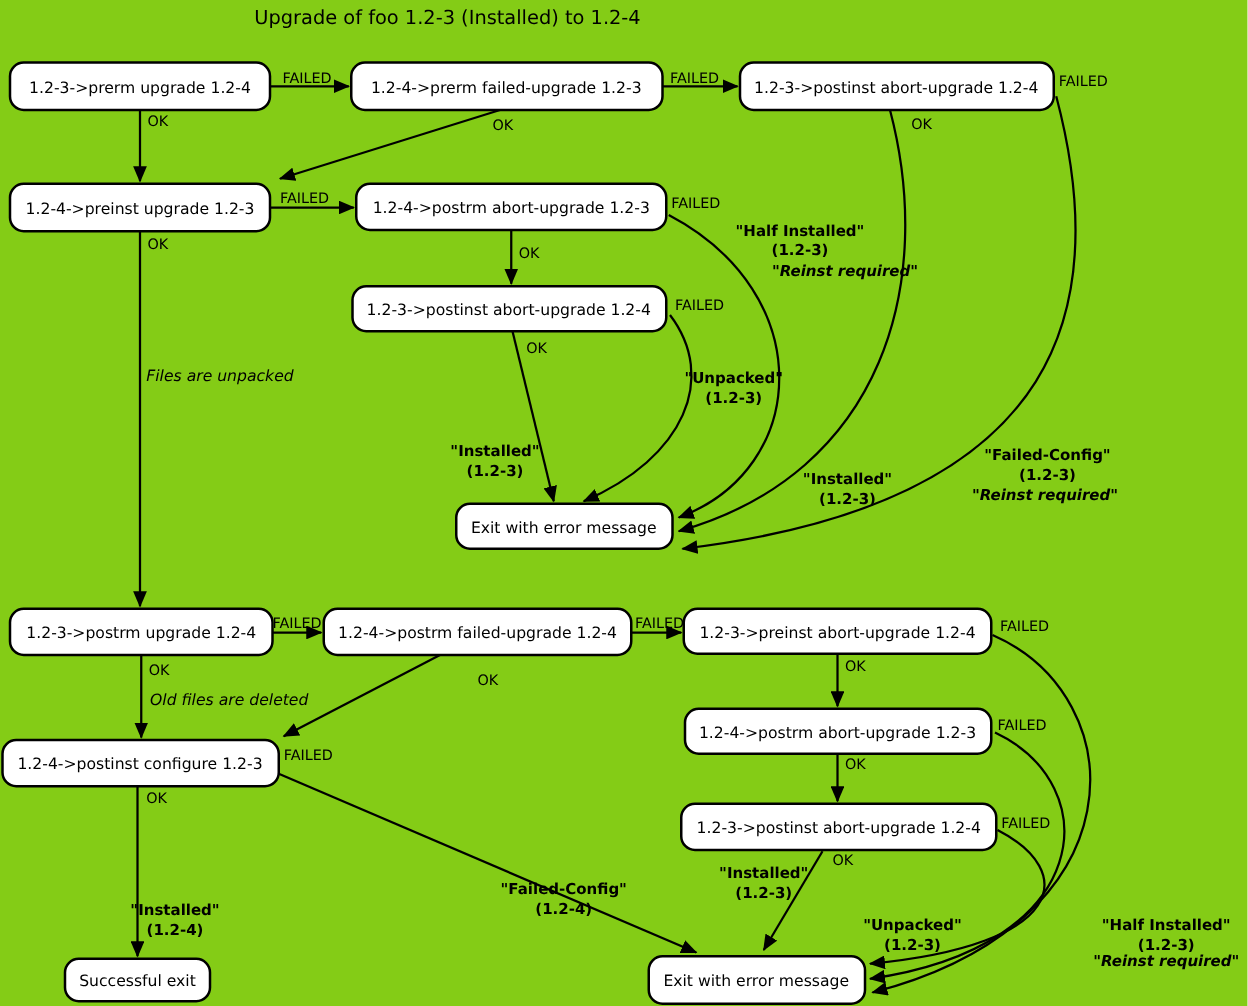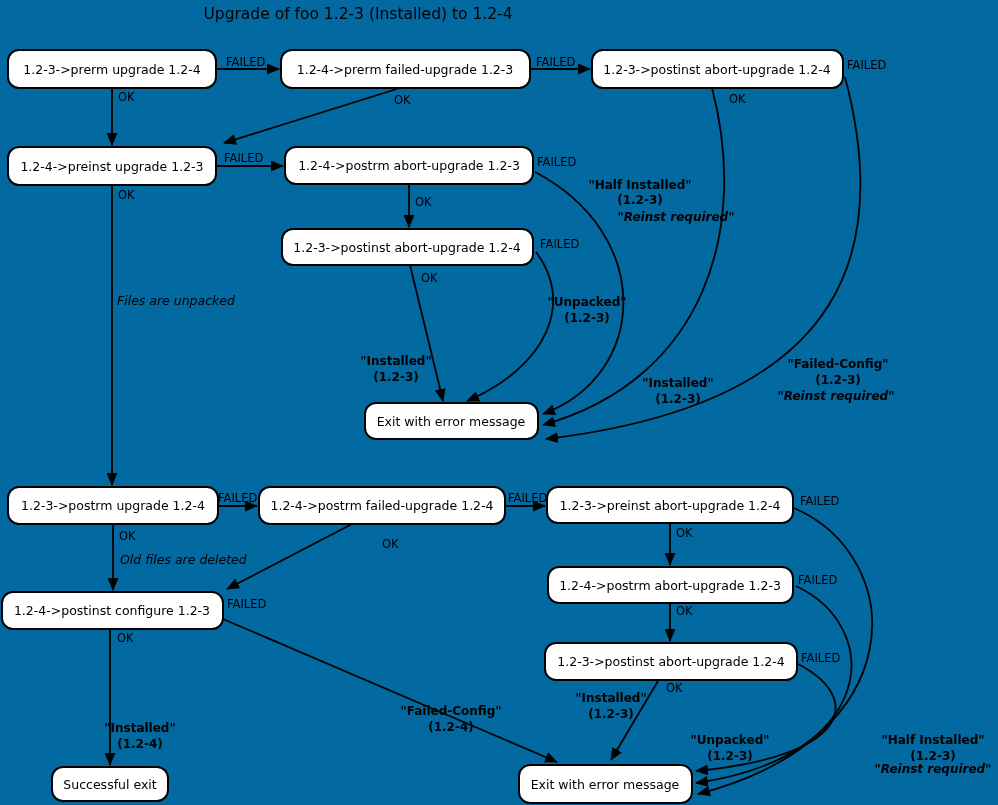--- a/index.html
+++ b/index.html
@@ -1,16 +1,16 @@
 <!DOCTYPE html>
 <html><head>
 <meta charset="utf-8">
 <style>
   html,body{margin:0;padding:0;background:#ffffff;}
-  .stage{position:relative;width:998px;height:805px;background:#0369a1;overflow:hidden;
+  .stage{position:relative;width:998px;height:805px;background:#84cc16;overflow:hidden;
          font-family:"DejaVu Sans","Liberation Sans",sans-serif;}
   svg{display:block;}
   .node-box{fill:#ffffff;stroke:#000000;stroke-width:2;}
   .edge{fill:none;stroke:#000000;stroke-width:1.8;}
   .node-label{font-size:12.5px;fill:#000000;text-anchor:middle;}
   .title-label{font-size:15.5px;fill:#000000;text-anchor:middle;}
   .edge-label{font-size:11.5px;fill:#000000;}
   .note-label{font-size:12.5px;font-style:italic;fill:#000000;}
   .state-label{font-size:12px;font-weight:bold;fill:#000000;text-anchor:middle;}
   .state-label.it{font-style:italic;}

